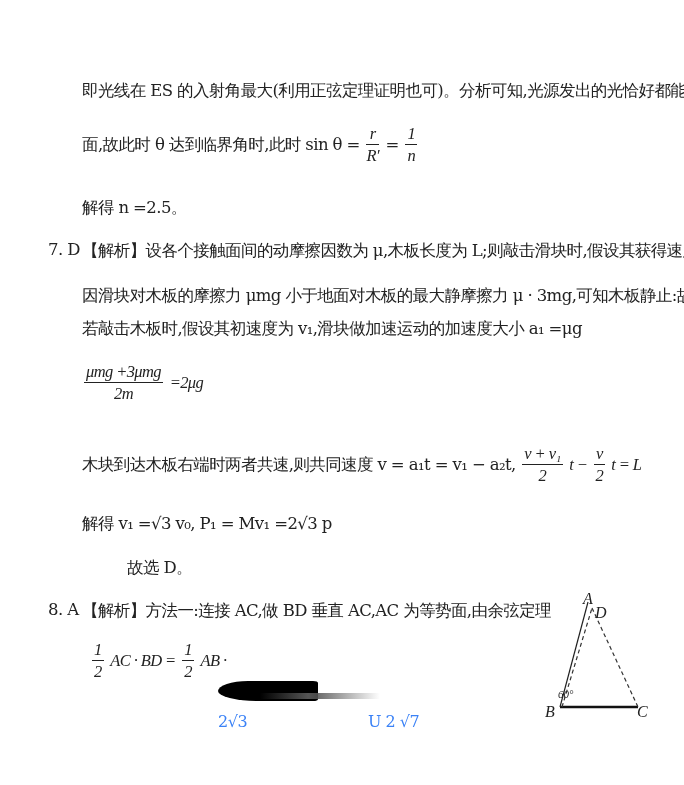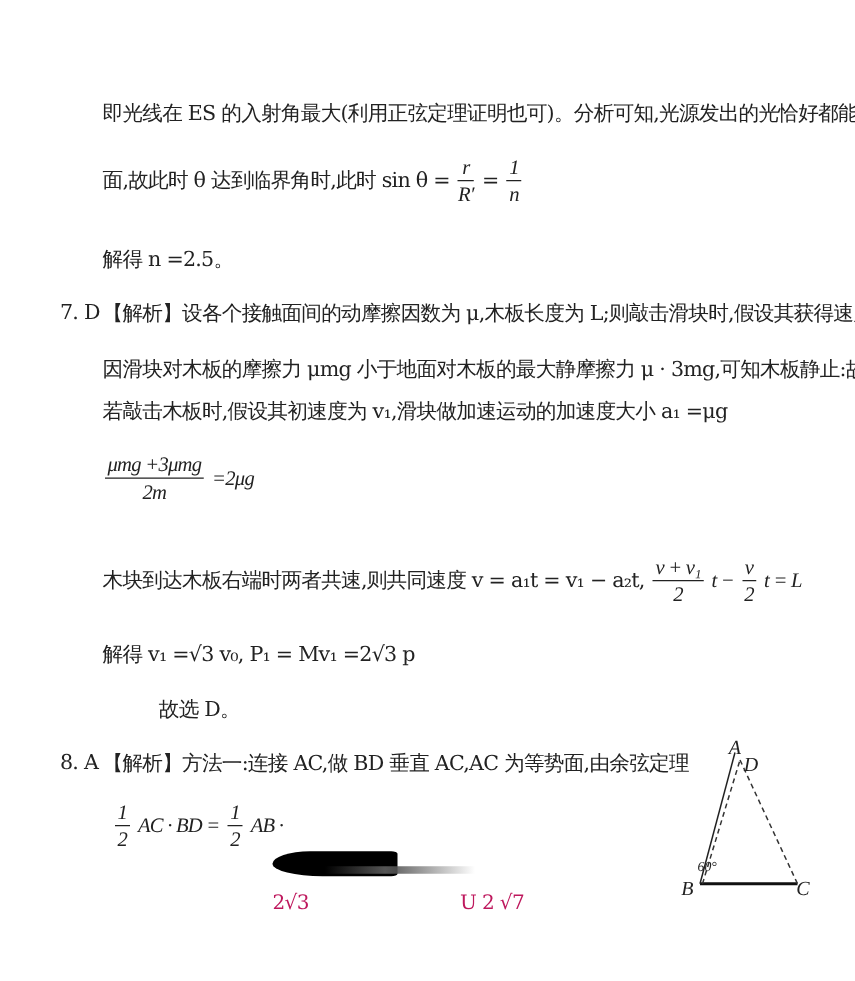--- a/index.html
+++ b/index.html
@@ -8,21 +8,21 @@
   .line { position: absolute; white-space: nowrap; font-size: 16.5px; letter-spacing: -0.6px;
           transform-origin: left top; }
   .m { font-style: italic; font-family: "Liberation Serif", serif; }
   .frac { display: inline-block; vertical-align: middle; text-align: center; margin: 0 2px; }
   .frac .num { display: block; border-bottom: 1px solid #222; padding: 0 2px; line-height: 20px; }
   .frac .den { display: block; line-height: 22px; }
   .blob { position: absolute; left: 218px; top: 681px; width: 100px; height: 20px;
           background: #000; border-radius: 60% 10% 10% 80% / 100% 20% 20% 100%; }
   .blob-tail { position: absolute; left: 260px; top: 693px; width: 120px; height: 6px;
                background: linear-gradient(to right, #000 0%, #555 40%, rgba(255,255,255,0) 100%); }
-  .cut { position: absolute; top: 712px; font-size: 16px; color: #be185d; letter-spacing: -0.5px; }
+  .cut { position: absolute; top: 712px; font-size: 16px; color: #3b82f6; letter-spacing: -0.5px; }
   .tri-label { position: absolute; font-family: "Liberation Serif", serif; font-style: italic;
                font-size: 16px; color: #222; }
 </style>
 </head>
 <body>
 
 <div>
 
   <div class="line" style="left:82px;top:80px;">即光线在 ES 的入射角最大(利用正弦定理证明也可)。分析可知,光源发出的光恰好都能射出半球</div>
 

